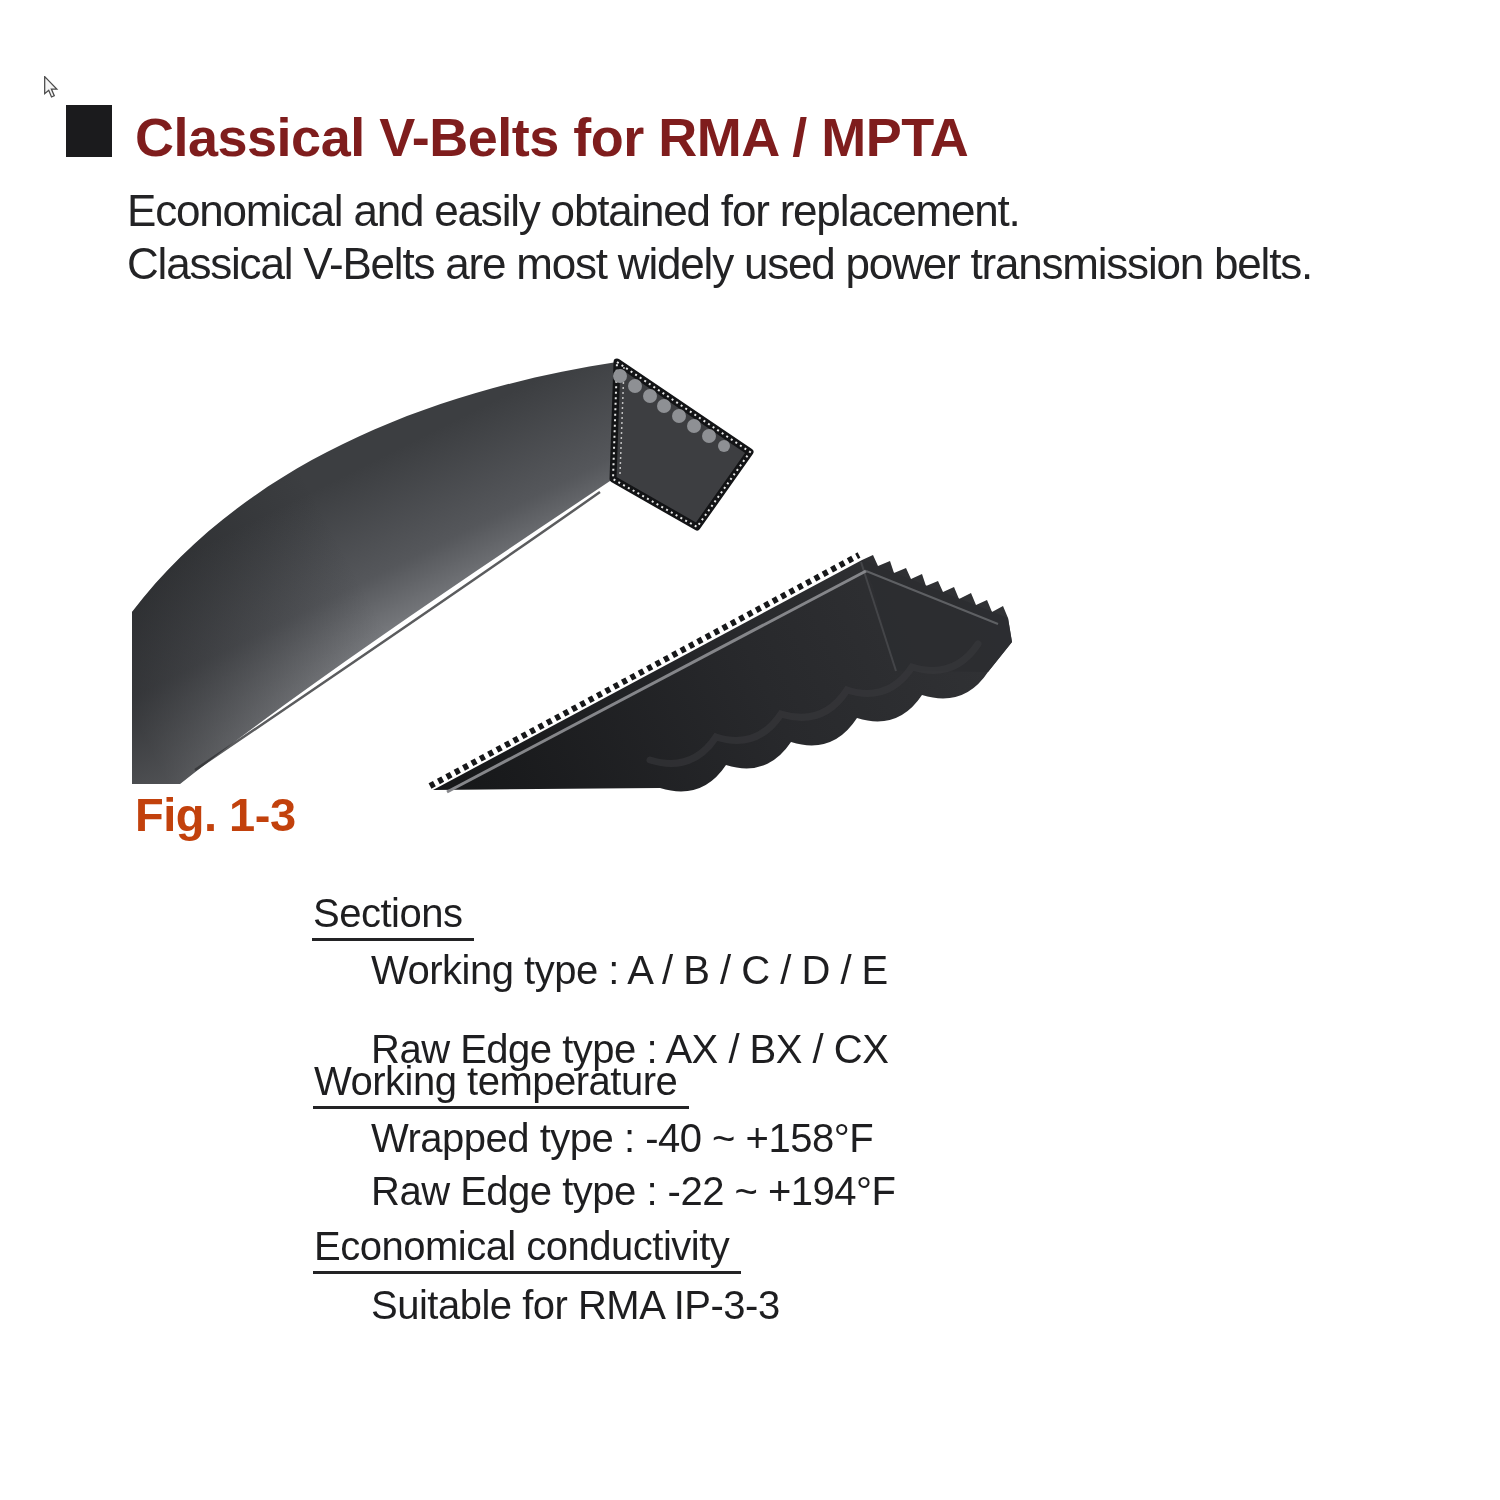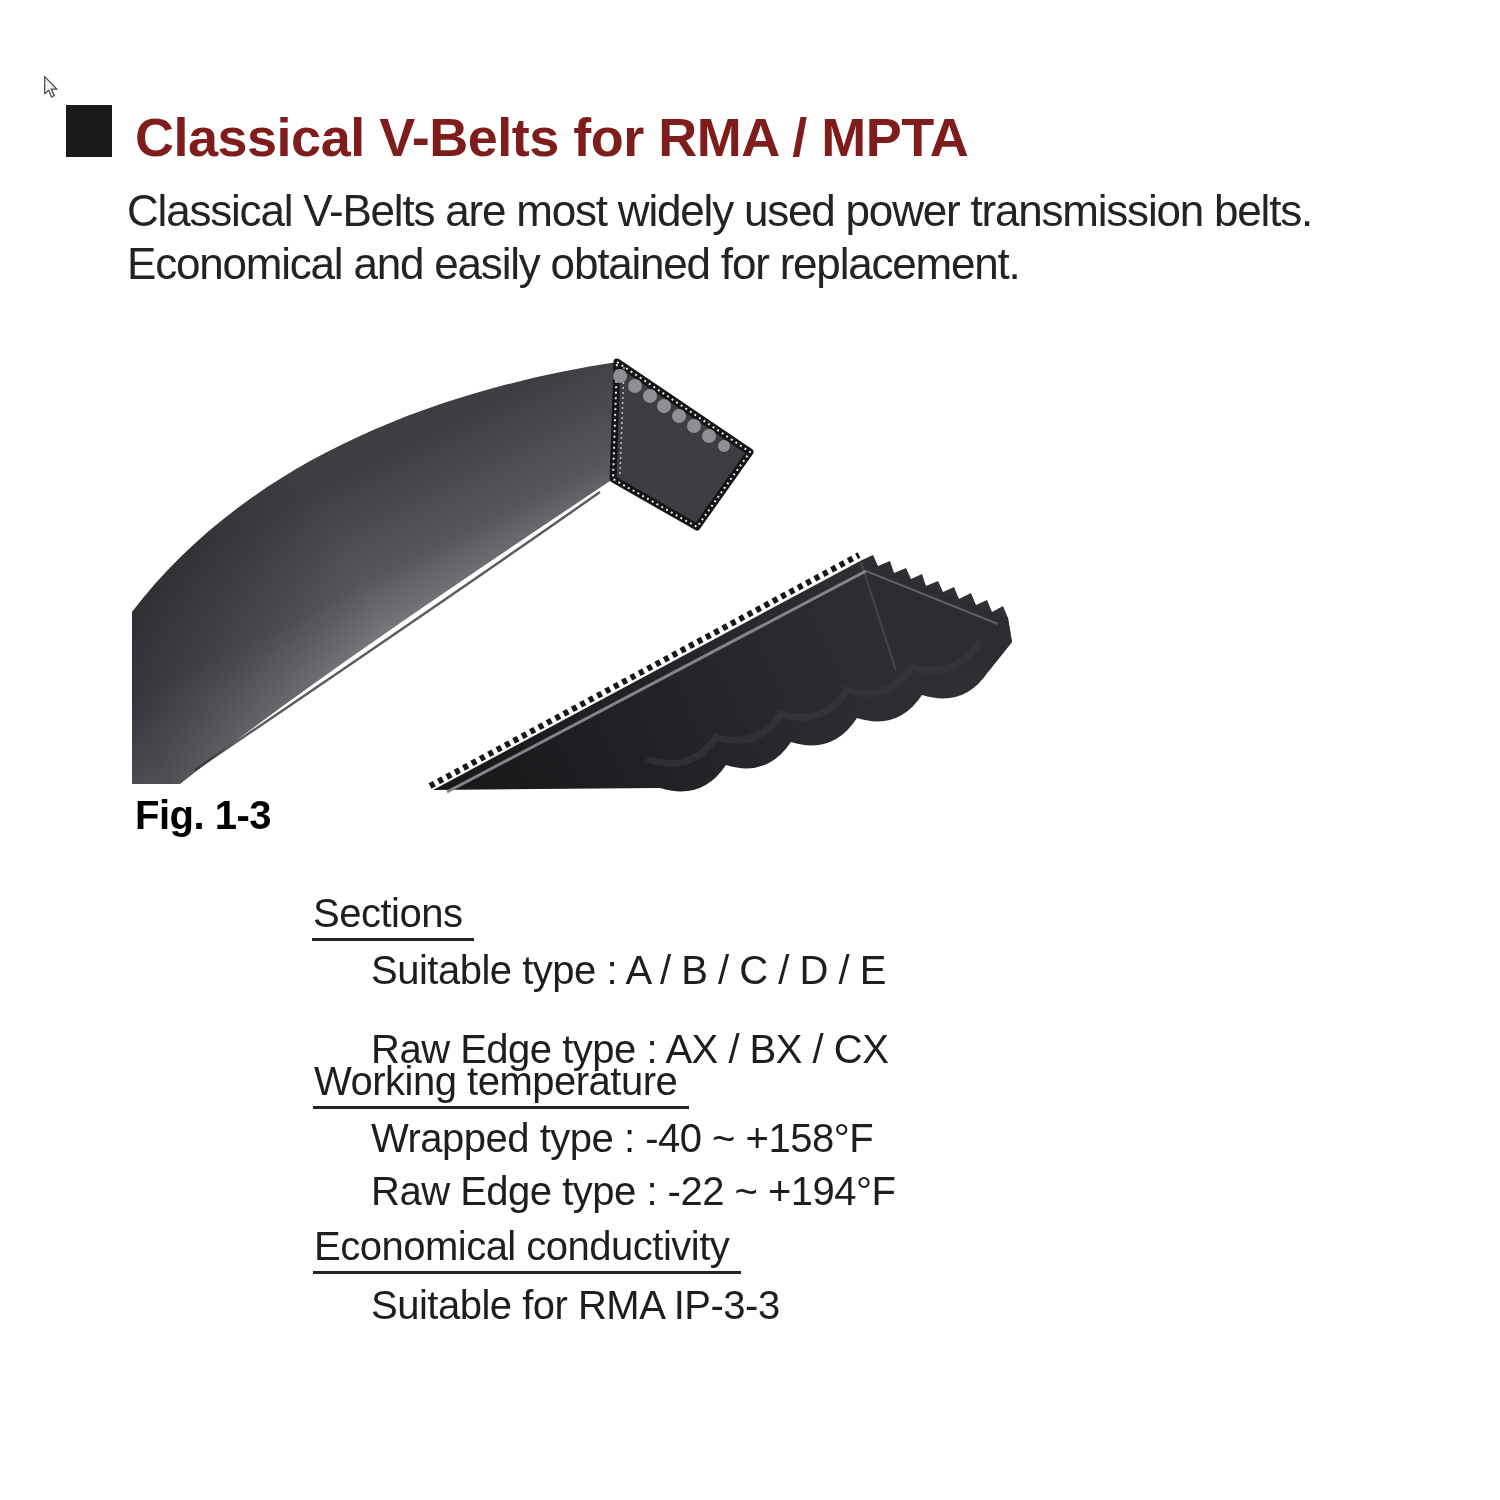--- a/index.html
+++ b/index.html
@@ -16,21 +16,21 @@
   #bullet{left:66px;top:105px;width:46px;height:52px;background:#1b1b1d;}
   #title{
     left:135px;top:110px;font-size:54px;font-weight:bold;
     letter-spacing:-0.5px;line-height:54px;white-space:nowrap;color:#7f1d1d;
   }
   
   #intro{left:127px;top:184px;font-size:44px;line-height:53px;letter-spacing:-1.2px;color:#232325;}
   #intro div{white-space:nowrap;}
   
   #belt-figure{left:95px;top:340px;}
-  #fig-caption{left:135px;top:795px;font-size:40px;font-weight:bold;line-height:40px;letter-spacing:-0.5px;color:#000000;}
+  #fig-caption{left:135px;top:795px;font-size:47px;font-weight:bold;line-height:40px;letter-spacing:-0.5px;color:#c2410c;}
   
   .spec-head{
     font-size:40px;line-height:40px;letter-spacing:-0.5px;white-space:nowrap;
     border-bottom:3px solid #232325;padding:0 12px 5px 1px;color:#1e1e20;text-align:right;
   }
   .spec-item{font-size:40px;line-height:40px;letter-spacing:-0.5px;white-space:nowrap;color:#1e1e20;}
   #sec-head{left:312px;top:893px;}
   #sec-i1{left:371px;top:950px;}
   #sec-i2{left:371px;top:1001px;margin-top:28px;}
   #wt-head{left:313px;top:1061px;}
@@ -43,22 +43,22 @@
 <body>
 
 <svg id="cursor" class="abs" viewBox="0 0 12 19">
   <path d="M1,0.5 L1,14 L4.2,11.3 L6.4,16.6 L8.6,15.6 L6.3,10.3 L10.6,10.3 Z" fill="#f4f4f4" stroke="#4a4a4a" stroke-width="1"></path>
 </svg>
 
 <div id="bullet" class="abs"></div>
 <div id="title" class="abs">Classical V-Belts for RMA / MPTA</div>
 
 <div id="intro" class="abs">
+  <div>Economical and easily obtained for replacement.</div>
   <div>Classical V-Belts are most widely used power transmission belts.</div>
-  <div>Economical and easily obtained for replacement.</div>
 </div>
 
 <svg id="belt-figure" class="abs" width="940" height="470" viewBox="0 0 940 470">
   <defs>
     <linearGradient id="g1" gradientUnits="userSpaceOnUse" x1="300" y1="110" x2="455" y2="420">
       <stop offset="0" stop-color="#3c3e41"></stop>
       <stop offset="0.30" stop-color="#55575b"></stop>
       <stop offset="0.58" stop-color="#8f9195"></stop>
       <stop offset="0.78" stop-color="#5a5c60"></stop>
       <stop offset="1" stop-color="#404245"></stop>
@@ -118,21 +118,21 @@
     <path d="M771,231 L903,284" fill="none" stroke="#6c6d71" stroke-width="2" opacity="0.8"></path>
 
     <path d="M883,304 Q859,340 817,327 Q793,363 752,350 Q728,387 686,374
              Q662,410 621,397 Q597,433 555,420" fill="none" stroke="#3a3b3e" stroke-width="7" opacity="0.55" stroke-linecap="round"></path>
   </g>
 </svg>
 
 <div id="fig-caption" class="abs">Fig. 1-3</div>
 
 <div id="sec-head" class="abs spec-head">Sections</div>
-<div id="sec-i1" class="abs spec-item">Suitable type : A / B / C / D / E</div>
+<div id="sec-i1" class="abs spec-item">Working type : A / B / C / D / E</div>
 <div id="sec-i2" class="abs spec-item">Raw Edge type : AX / BX / CX</div>
 
 <div id="wt-head" class="abs spec-head">Working temperature</div>
 <div id="wt-i1" class="abs spec-item">Wrapped type : -40 ~ +158°F</div>
 <div id="wt-i2" class="abs spec-item">Raw Edge type : -22 ~ +194°F</div>
 
 <div id="ec-head" class="abs spec-head">Economical conductivity</div>
 <div id="ec-i1" class="abs spec-item">Suitable for RMA IP-3-3</div>
 
 </body></html>

